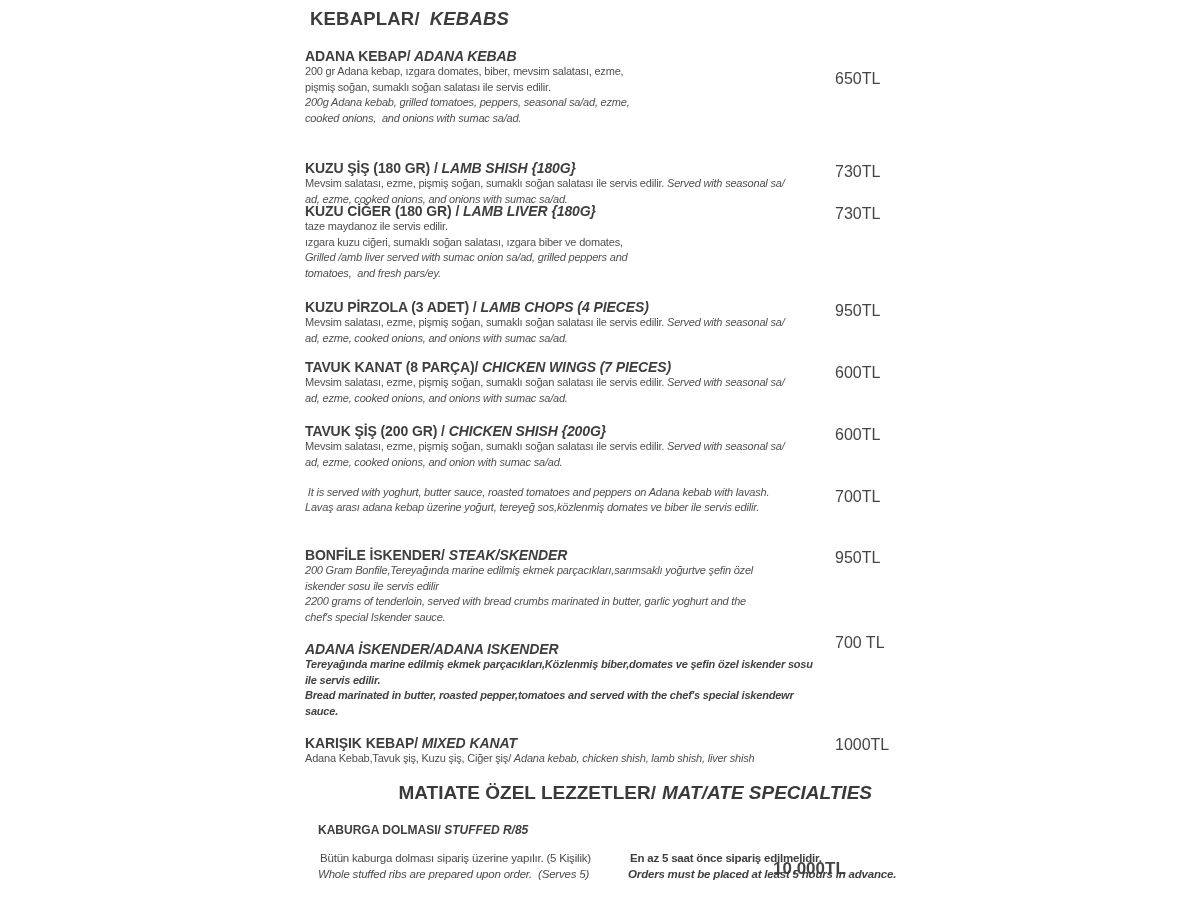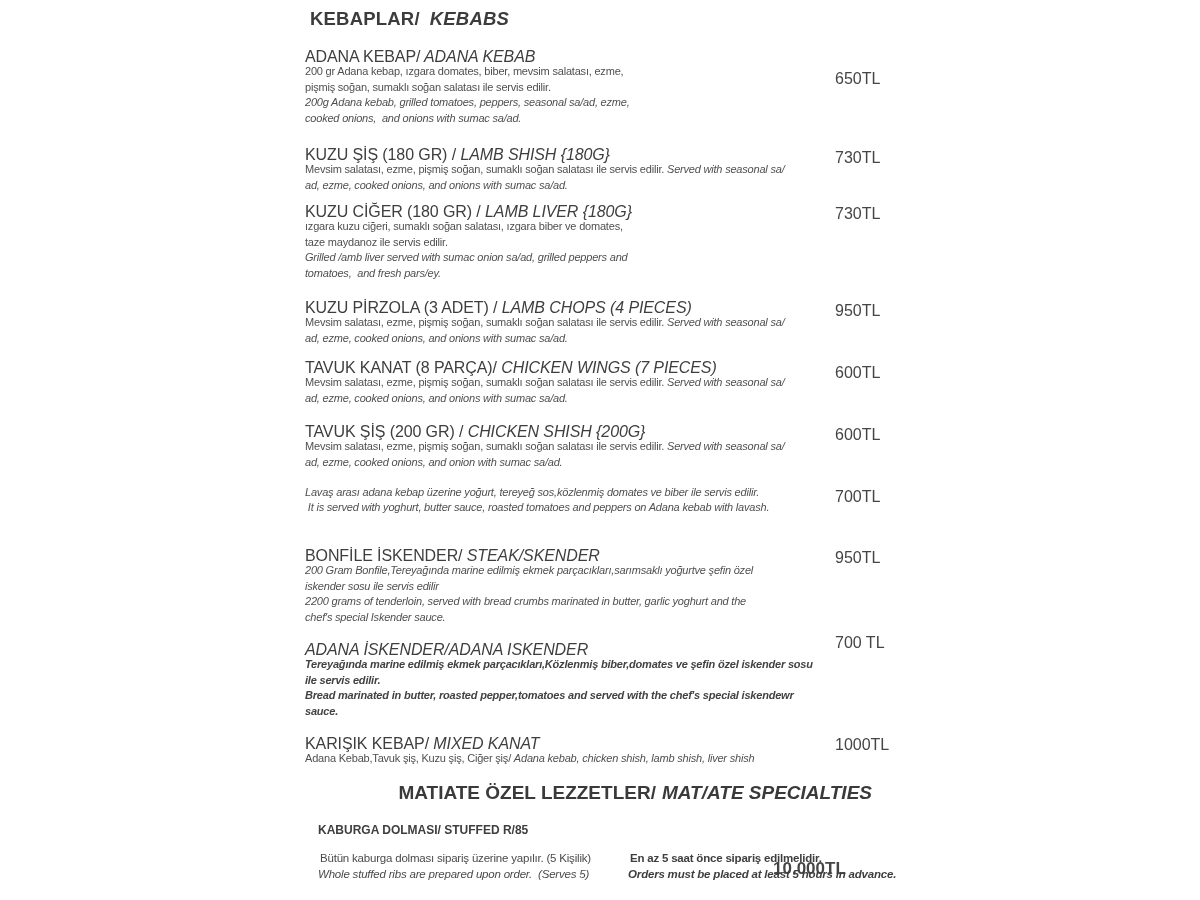--- a/index.html
+++ b/index.html
@@ -13,42 +13,42 @@
   .page { position: relative; width: 1004px; height: 900px; background: #fff; }
 
   .sec-title {
     position: absolute; left: 310px; top: 8px;
     font-size: 18.5px; font-weight: 700; color: #3c3c3c;
     white-space: pre; letter-spacing: 0.2px;
   }
   .sec-title .en { font-style: italic; margin-left: 10px; }
 
   .item { position: absolute; left: 305px; width: 545px; }
-  .item .t  { line-height: 15.4px; white-space: pre; font-size: 16px; font-weight: 400; color: #3e3e3e; letter-spacing: -0.1px; }
+  .item .t  { line-height: 15.4px; white-space: pre; font-size: 14px; font-weight: 700; color: #3e3e3e; letter-spacing: -0.1px; }
   .item .t .te { font-style: italic; }
   .item .l  { line-height: 15.4px; white-space: pre; font-size: 11px; letter-spacing: -0.2px; color: #4f4f4f; }
   .item .l .en { font-style: italic; }
   .price {
     position: absolute; left: 530px; width: 86px; text-align: left;
     font-size: 16px; color: #454545; letter-spacing: 0; white-space: pre;
     font-weight: 400; font-style: normal; line-height: 15.4px;
   }
   .heavy .t .te { font-style: italic; }
   .heavy .l .en { font-weight: 700; color: #424242; }
 
   .sec2-title {
     position: absolute; left: 300px; top: 782px; width: 572px;
     text-align: right; font-size: 19px; font-weight: 700; color: #3a3a3a;
     white-space: pre;
   }
   .sec2-title .en { font-style: italic; margin-left: 6px; }
 
   .special-row { position: absolute; left: 305px; top: 822px; width: 545px; }
   .special-row .t { padding-left: 13px; font-size: 12px; font-weight: 700; color: #3e3e3e; white-space: pre; line-height: 16px; }
-  .special-row .t .te { }
+  .special-row .t .te { font-style: italic; }
   .special-row .price2 {
     position: absolute; left: 468px; top: 0; font-size: 17px; color: #454545;
     font-weight: 700; line-height: 16px; margin-top: 39px;
   }
 
   .note { position: absolute; left: 305px; width: 570px; font-size: 11.5px; letter-spacing: -0.2px; white-space: pre; line-height: 16px; color: #4a4a4a; }
   .note .b { font-weight: 700; color: #3e3e3e; padding-left: 36px; }
   .note.en-line { font-style: italic; }
 </style>
 </head>
@@ -60,31 +60,31 @@
 
   <div class="item" style="top:49px">
     <div class="t"><span class="tt">ADANA KEBAP/</span><span class="te"> ADANA KEBAB</span></div>
     <div class="l"><span>200 gr Adana kebap, ızgara domates, biber, mevsim salatası, ezme,</span><span class="en"></span></div>
     <div class="l"><span>pişmiş soğan, sumaklı soğan salatası ile servis edilir.</span><span class="en"></span></div>
     <div class="l"><span></span><span class="en">200g Adana kebab, grilled tomatoes, peppers, seasonal sa/ad, ezme,</span></div>
     <div class="l"><span></span><span class="en">cooked onions,  and onions with sumac sa/ad.</span></div>
     <span class="price" style="top:22px">650TL</span>
   </div>
 
-  <div class="item" style="top:147px">
+  <div class="item" style="top:161px">
     <div class="t"><span class="tt">KUZU ŞİŞ (180 GR) / </span><span class="te">LAMB SHISH {180G}</span></div>
     <div class="l"><span>Mevsim salatası, ezme, pişmiş soğan, sumaklı soğan salatası ile servis edilir. </span><span class="en">Served with seasonal sa/</span></div>
     <div class="l"><span></span><span class="en">ad, ezme, cooked onions, and onions with sumac sa/ad.</span></div>
     <span class="price" style="top:3px">730TL</span>
   </div>
 
   <div class="item" style="top:204px">
     <div class="t"><span class="tt">KUZU CİĞER (180 GR) / </span><span class="te">LAMB LIVER {180G}</span></div>
+    <div class="l"><span>taze maydanoz ile servis edilir.</span><span class="en"></span></div>
     <div class="l"><span>ızgara kuzu ciğeri, sumaklı soğan salatası, ızgara biber ve domates,</span><span class="en"></span></div>
-    <div class="l"><span>taze maydanoz ile servis edilir.</span><span class="en"></span></div>
     <div class="l"><span></span><span class="en">Grilled /amb liver served with sumac onion sa/ad, grilled peppers and</span></div>
     <div class="l"><span></span><span class="en">tomatoes,  and fresh pars/ey.</span></div>
     <span class="price" style="top:2px">730TL</span>
   </div>
 
   <div class="item" style="top:300px">
     <div class="t"><span class="tt">KUZU PİRZOLA (3 ADET) / </span><span class="te">LAMB CHOPS (4 PIECES)</span></div>
     <div class="l"><span>Mevsim salatası, ezme, pişmiş soğan, sumaklı soğan salatası ile servis edilir. </span><span class="en">Served with seasonal sa/</span></div>
     <div class="l"><span></span><span class="en">ad, ezme, cooked onions, and onions with sumac sa/ad.</span></div>
     <span class="price" style="top:3px">950TL</span>
@@ -98,22 +98,22 @@
   </div>
 
   <div class="item" style="top:424px">
     <div class="t"><span class="tt">TAVUK ŞİŞ (200 GR) / </span><span class="te">CHICKEN SHISH {200G}</span></div>
     <div class="l"><span>Mevsim salatası, ezme, pişmiş soğan, sumaklı soğan salatası ile servis edilir. </span><span class="en">Served with seasonal sa/</span></div>
     <div class="l"><span></span><span class="en">ad, ezme, cooked onions, and onion with sumac sa/ad.</span></div>
     <span class="price" style="top:3px">600TL</span>
   </div>
 
   <div class="item" style="top:485px">
+    <div class="l"><span></span><span class="en"> It is served with yoghurt, butter sauce, roasted tomatoes and peppers on Adana kebab with lavash.</span></div>
     <div class="l"><span></span><span class="en">Lavaş arası adana kebap üzerine yoğurt, tereyeğ sos,közlenmiş domates ve biber ile servis edilir.</span></div>
-    <div class="l"><span></span><span class="en"> It is served with yoghurt, butter sauce, roasted tomatoes and peppers on Adana kebab with lavash.</span></div>
     <span class="price" style="top:4px">700TL</span>
   </div>
 
   <div class="item" style="top:548px">
     <div class="t"><span class="tt">BONFİLE İSKENDER/ </span><span class="te">STEAK/SKENDER</span></div>
     <div class="l"><span></span><span class="en">200 Gram Bonfile,Tereyağında marine edilmiş ekmek parçacıkları,sarımsaklı yoğurtve şefin özel</span></div>
     <div class="l"><span></span><span class="en">iskender sosu ile servis edilir</span></div>
     <div class="l"><span></span><span class="en">2200 grams of tenderloin, served with bread crumbs marinated in butter, garlic yoghurt and the</span></div>
     <div class="l"><span></span><span class="en">chef's special Iskender sauce.</span></div>
     <span class="price" style="top:2px">950TL</span>

